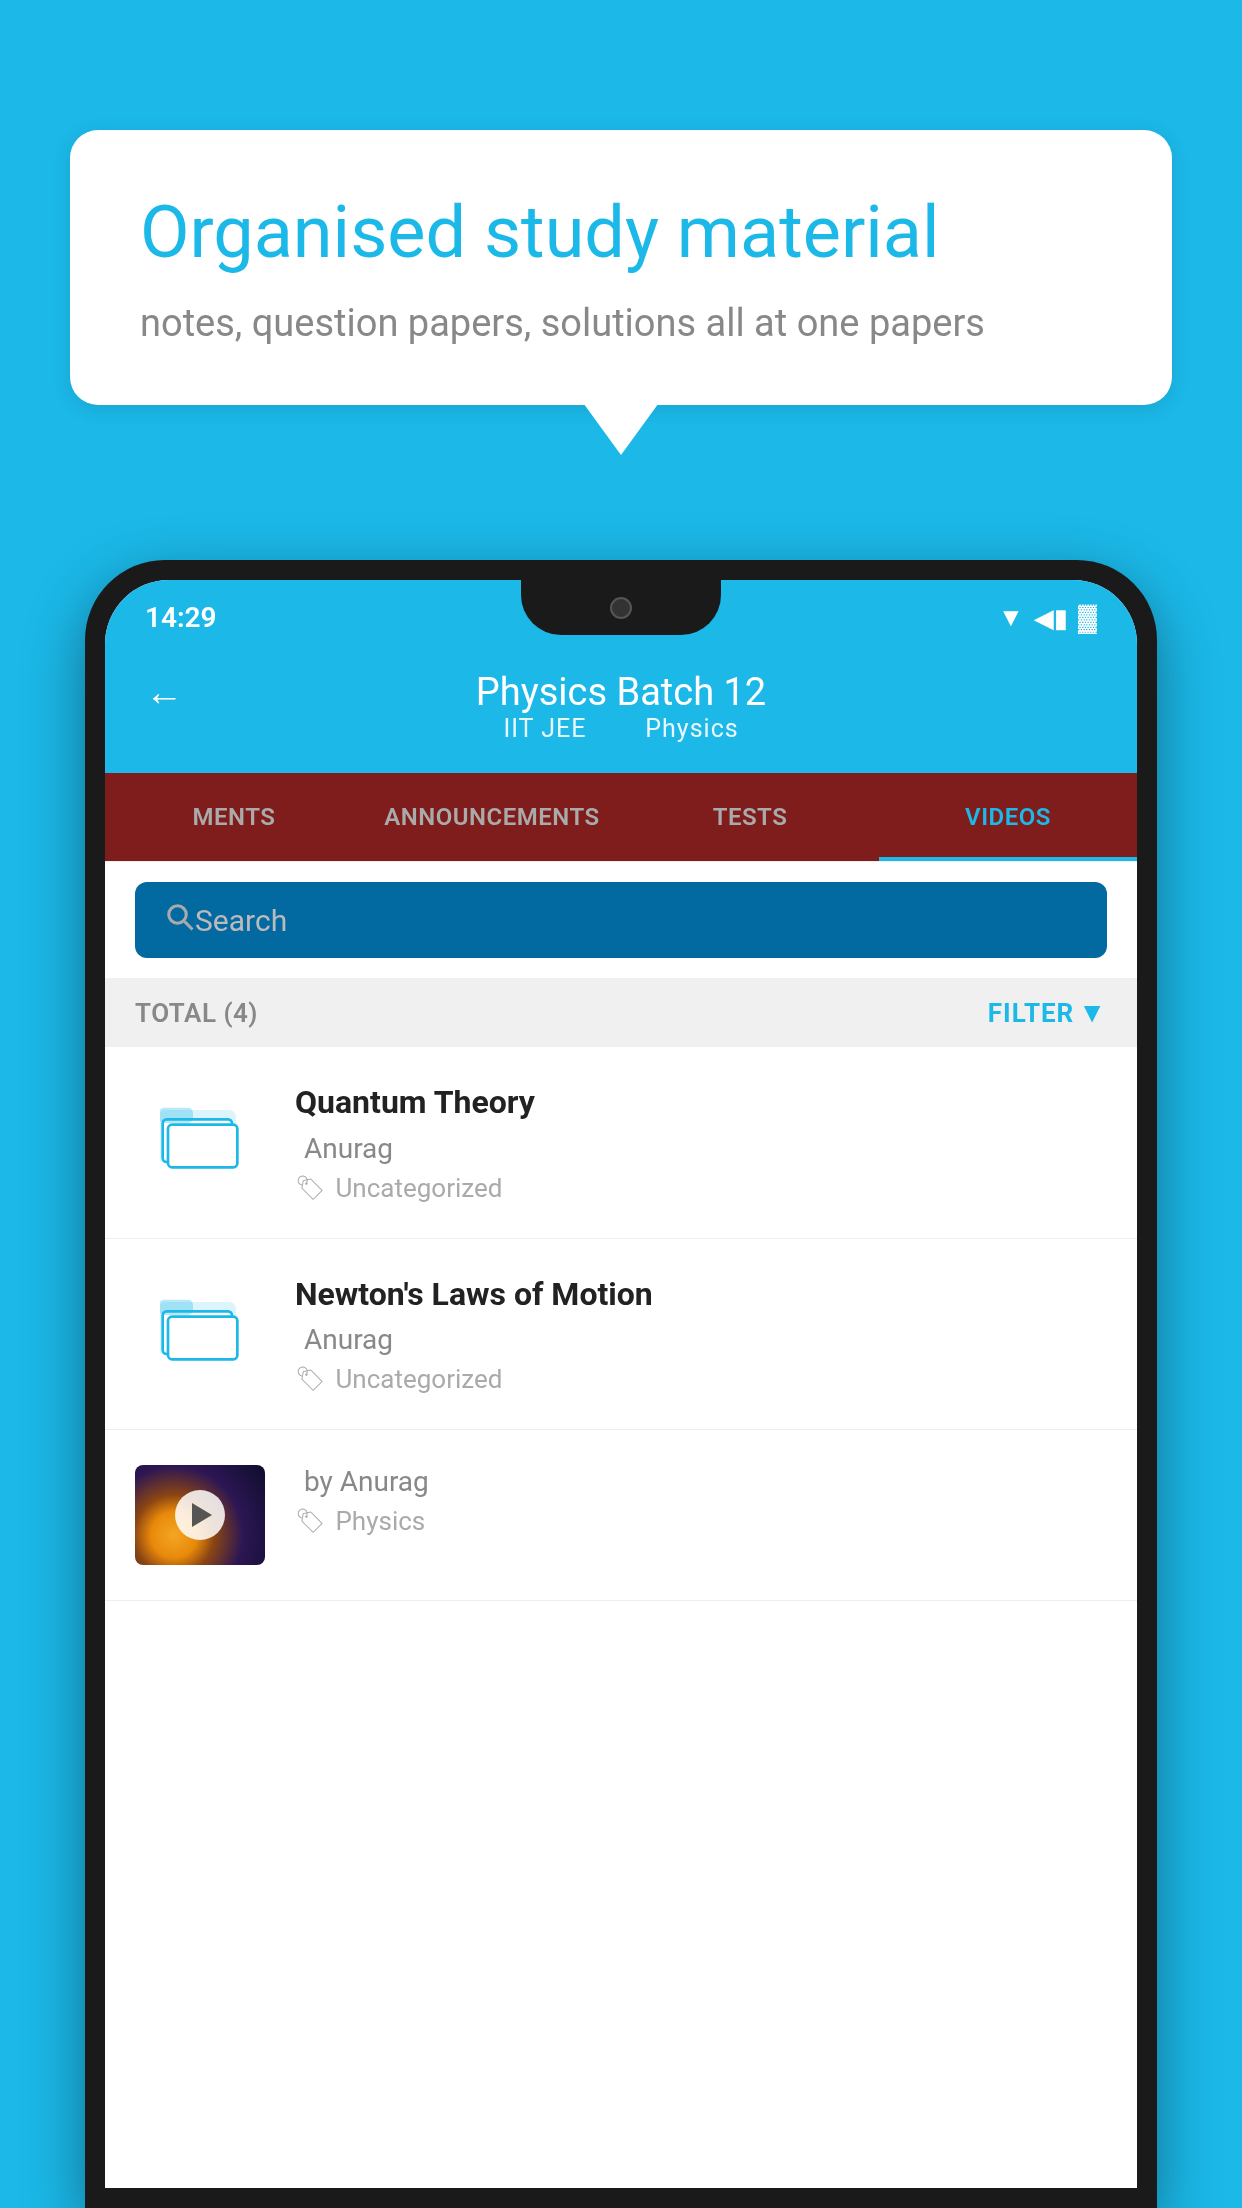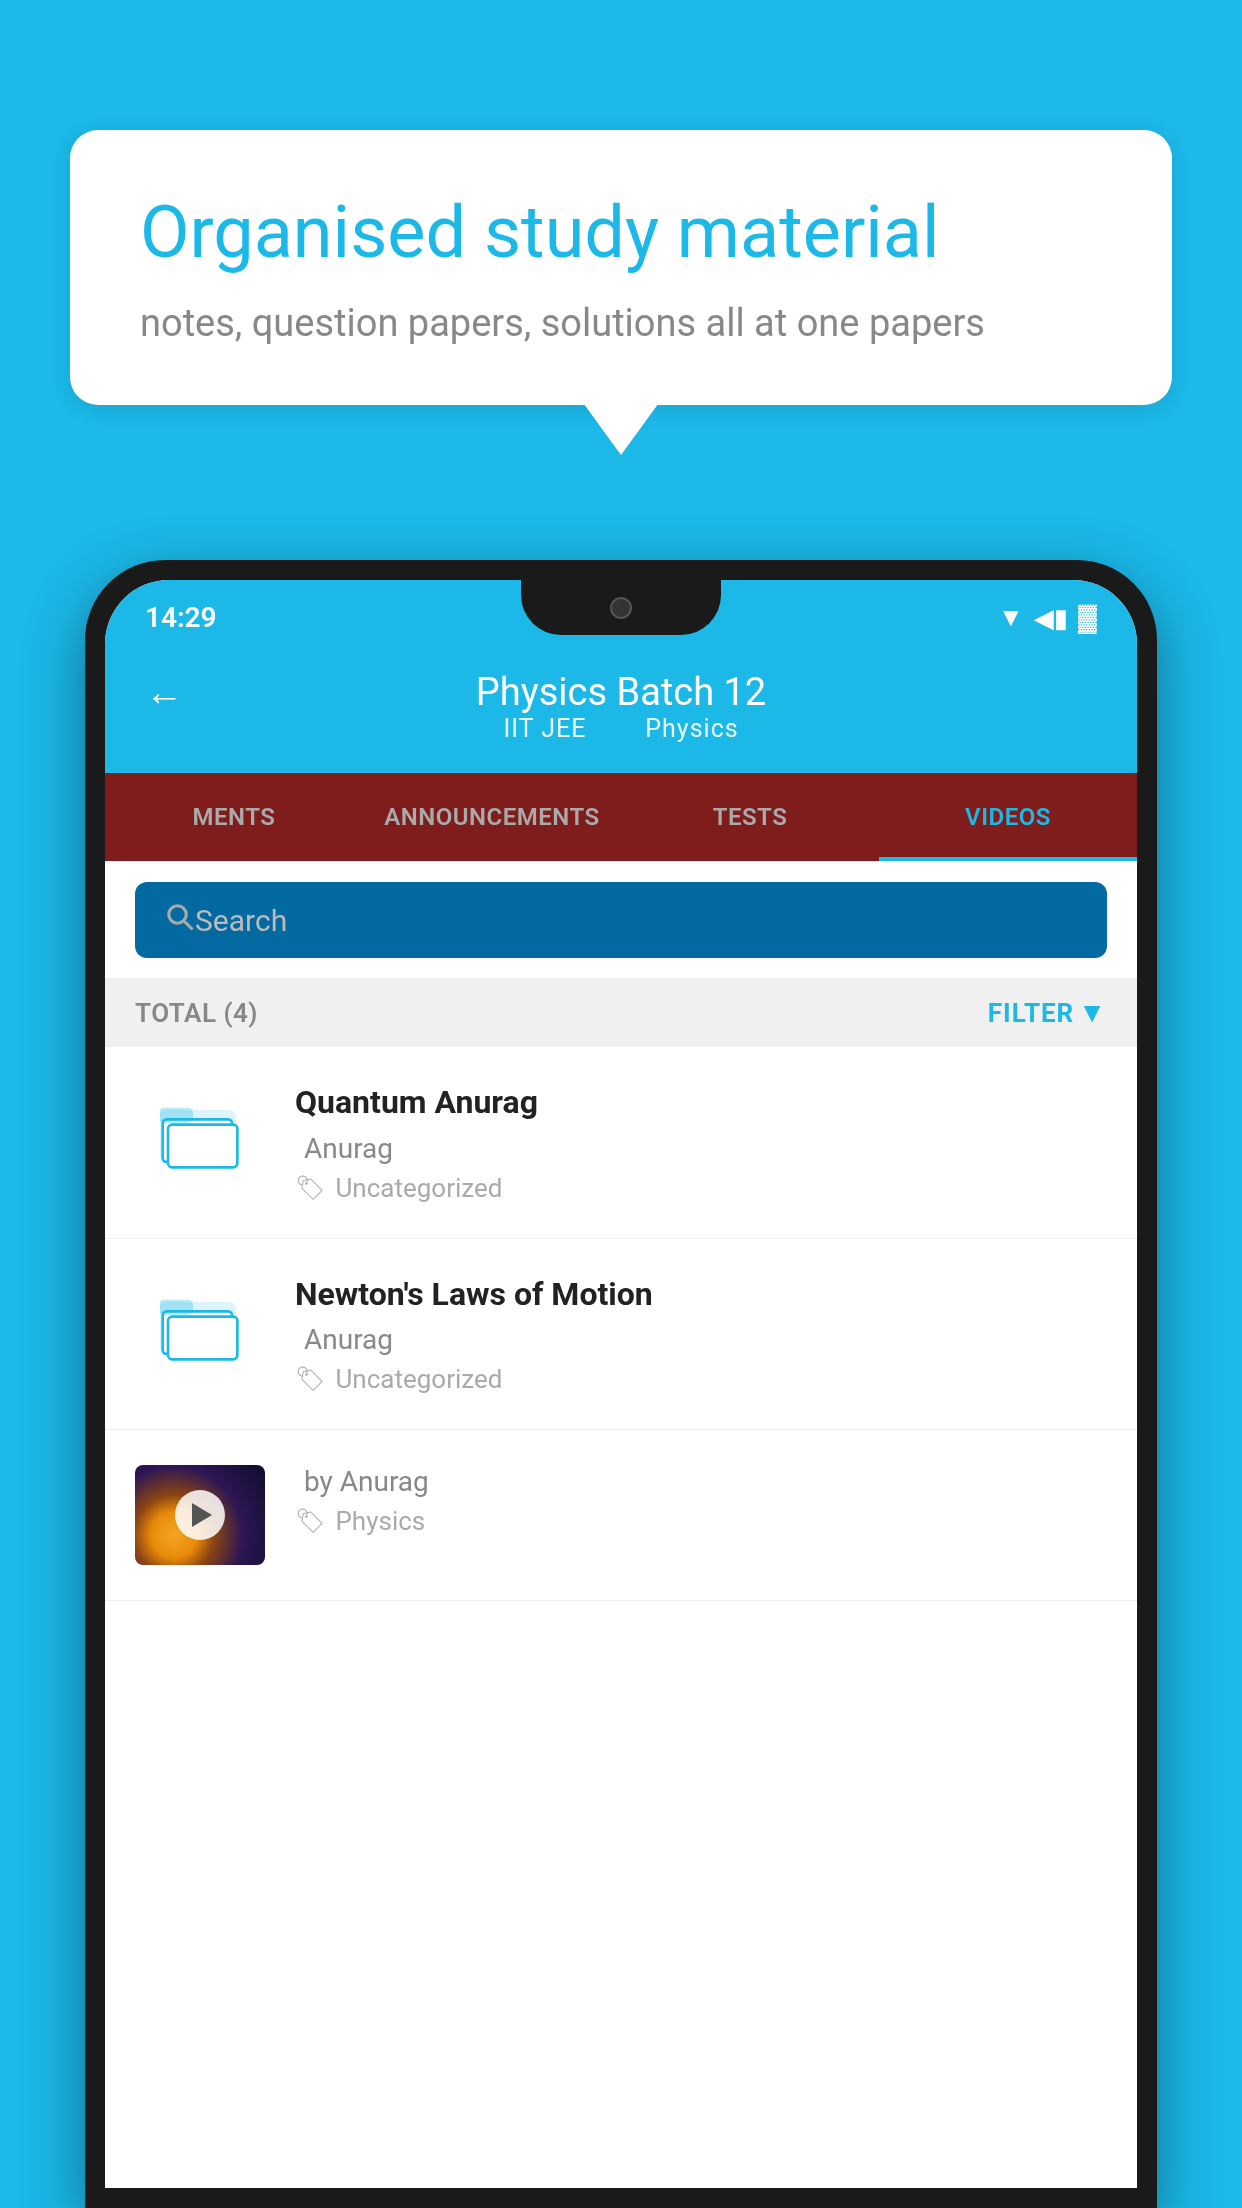--- a/index.html
+++ b/index.html
@@ -441,21 +441,21 @@
       <div class="video-item">
         <div class="folder-icon-wrap">
           <svg class="folder-svg" viewBox="0 0 60 55" fill="none" xmlns="http://www.w3.org/2000/svg">
             <rect x="0" y="12" width="56" height="38" rx="4" fill="#1BB8E8" opacity="0.15" stroke="#1BB8E8" stroke-width="2"></rect>
             <rect x="2" y="18" width="52" height="32" rx="3" fill="white" stroke="#1BB8E8" stroke-width="2"></rect>
             <rect x="0" y="10" width="24" height="10" rx="3" fill="#1BB8E8" opacity="0.3" stroke="#1BB8E8" stroke-width="1.5"></rect>
             <rect x="6" y="22" width="52" height="32" rx="3" fill="white" stroke="#1BB8E8" stroke-width="2"></rect>
           </svg>
         </div>
         <div class="video-info">
-          <div class="video-title">Quantum Anurag</div>
+          <div class="video-title">Quantum Theory</div>
           <div class="video-author">Anurag</div>
           <div class="video-tag">
             <span class="tag-icon">🏷</span>
             <span>Uncategorized</span>
           </div>
         </div>
       </div>
 
       <div class="video-item">
         <div class="folder-icon-wrap">

